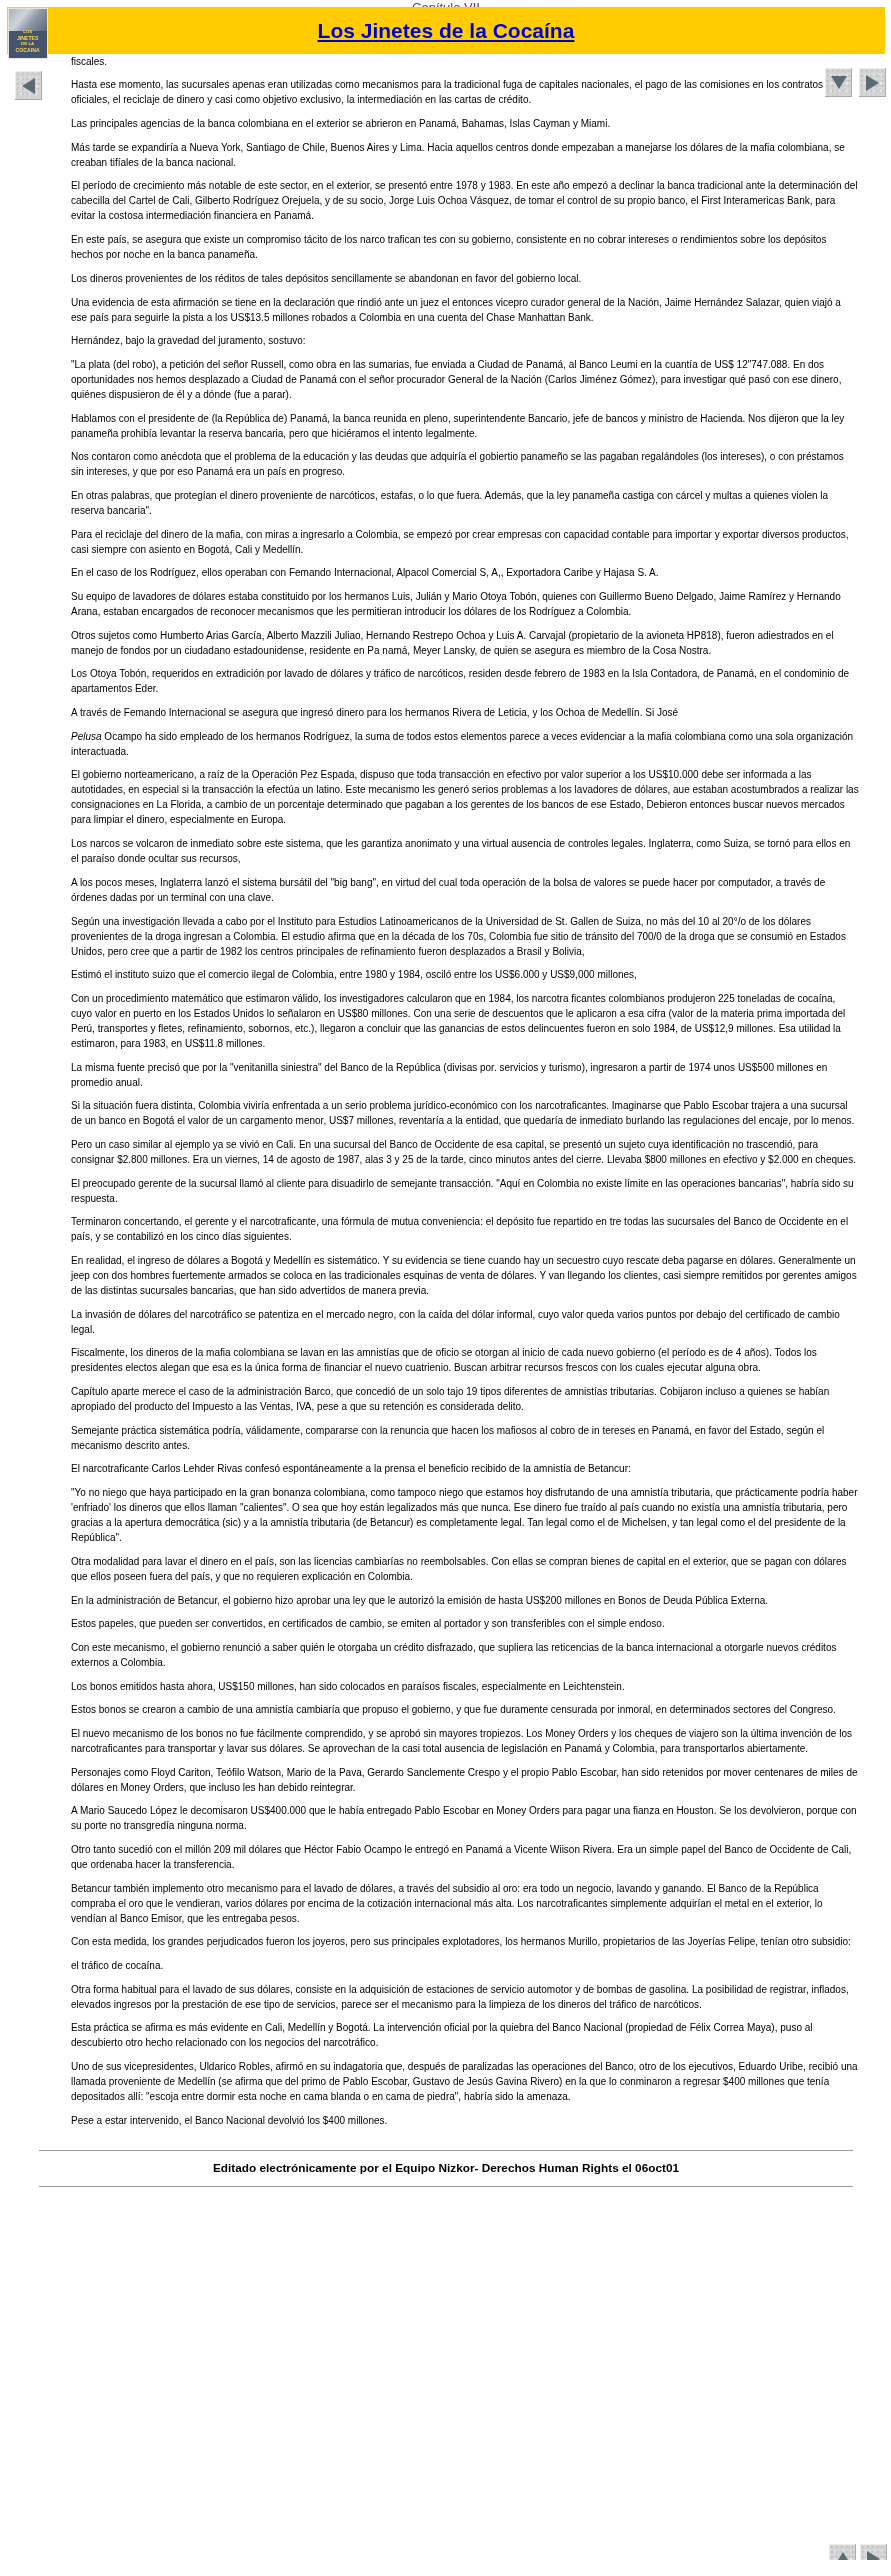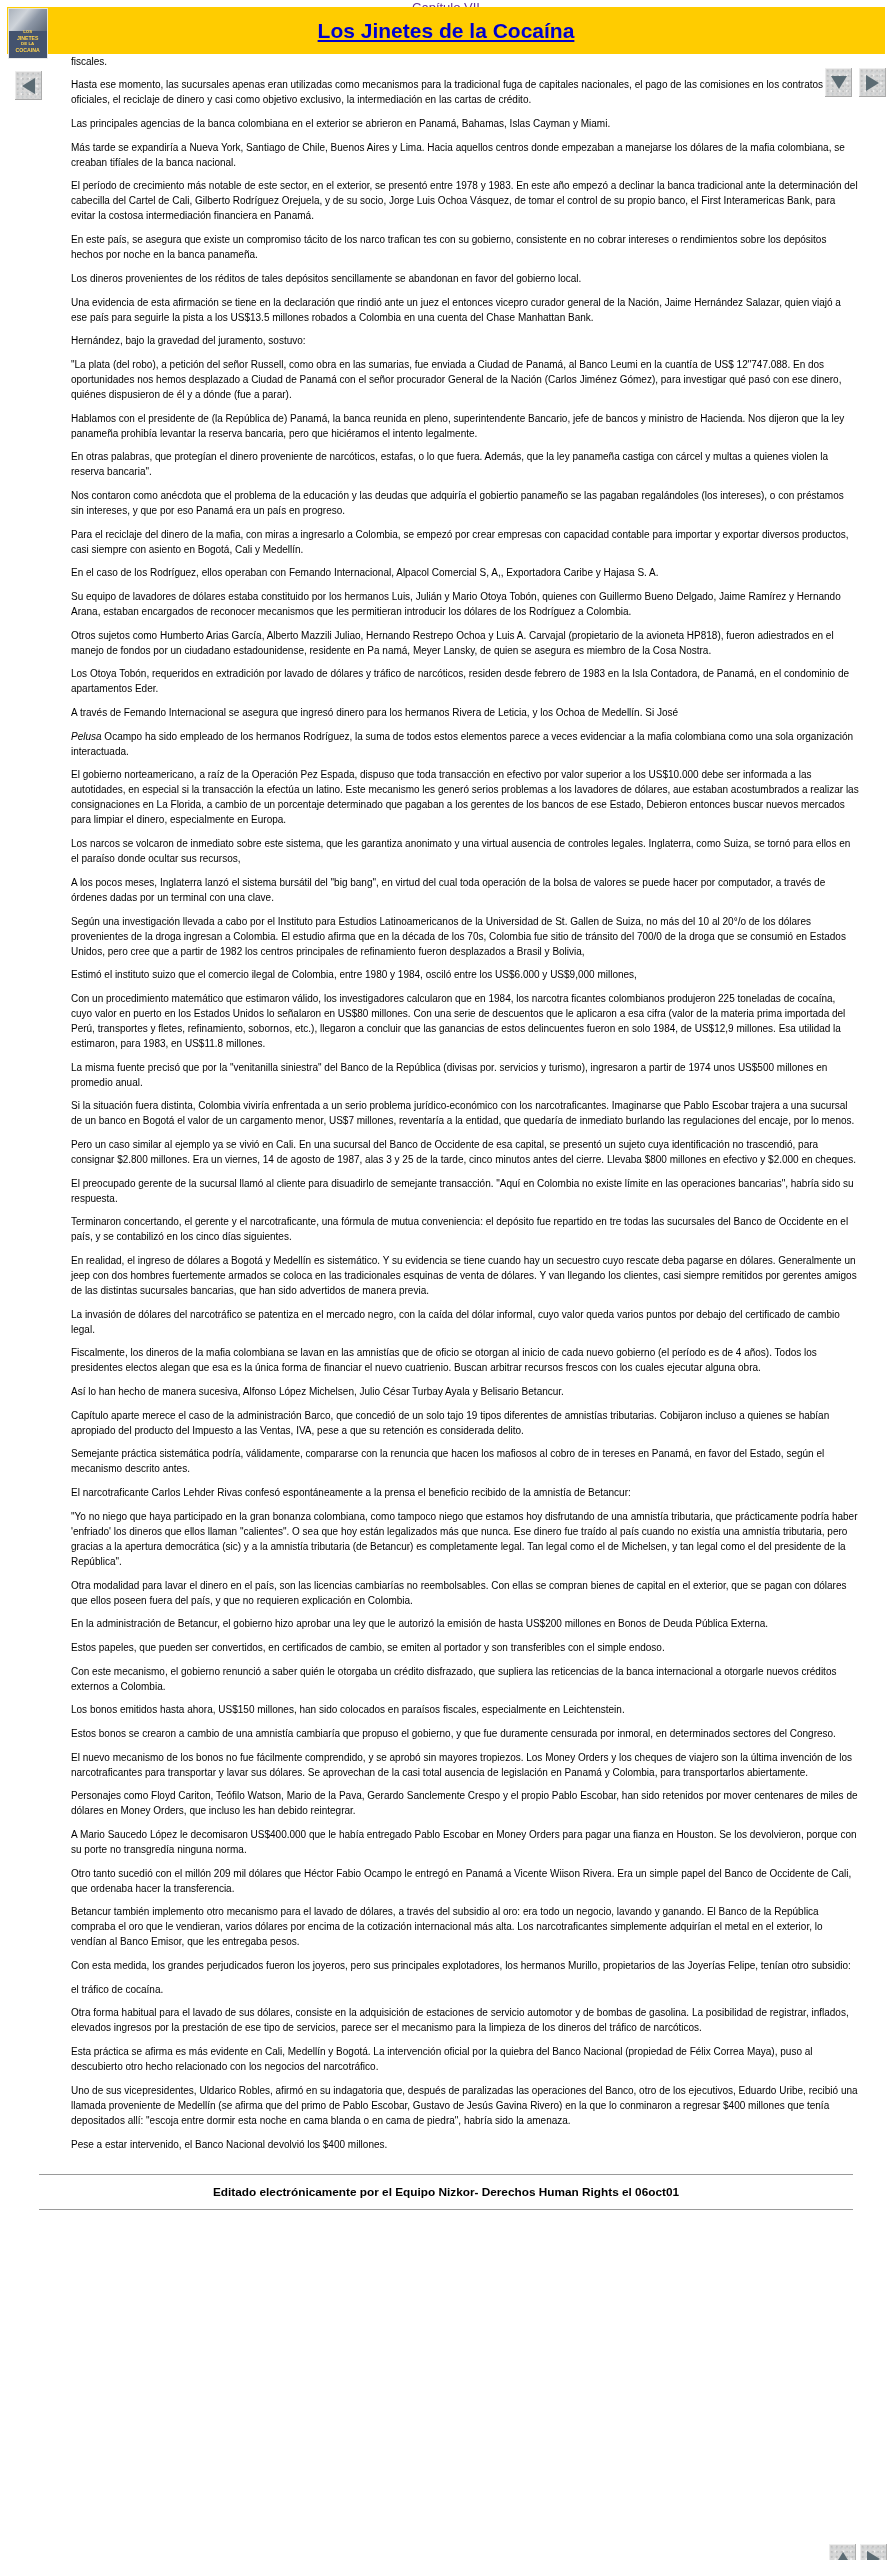--- a/index.html
+++ b/index.html
@@ -94,22 +94,22 @@
         <p>Hasta ese momento, las sucursales apenas eran utilizadas como mecanismos para la tradicional fuga de capitales nacionales, el pago de las comisiones en los contratos oficiales, el reciclaje de dinero y casi como objetivo exclusivo, la intermediación en las cartas de crédito.</p>
         <p>Las principales agencias de la banca colombiana en el exterior se abrieron en Panamá, Bahamas, Islas Cayman y Miami.</p>
         <p>Más tarde se expandiría a Nueva York, Santiago de Chile, Buenos Aires y Lima. Hacia aquellos centros donde empezaban a manejarse los dólares de la mafia colombiana, se creaban tifíales de la banca nacional.</p>
         <p>El período de crecimiento más notable de este sector, en el exterior, se presentó entre 1978 y 1983. En este año empezó a declinar la banca tradicional ante la determinación del cabecilla del Cartel de Cali, Gilberto Rodríguez Orejuela, y de su socio, Jorge Luis Ochoa Vásquez, de tomar el control de su propio banco, el First Interamericas Bank, para evitar la costosa intermediación financiera en Panamá.</p>
         <p>En este país, se asegura que existe un compromiso tácito de los narco trafican tes con su gobierno, consistente en no cobrar intereses o rendimientos sobre los depósitos hechos por noche en la banca panameña.</p>
         <p>Los dineros provenientes de los réditos de tales depósitos sencillamente se abandonan en favor del gobierno local.</p>
         <p>Una evidencia de esta afirmación se tiene en la declaración que rindió ante un juez el entonces vicepro curador general de la Nación, Jaime Hernández Salazar, quien viajó a ese país para seguirle la pista a los US$13.5 millones robados a Colombia en una cuenta del Chase Manhattan Bank.</p>
         <p>Hernández, bajo la gravedad del juramento, sostuvo:</p>
         <p>"La plata (del robo), a petición del señor Russell, como obra en las sumarias, fue enviada a Ciudad de Panamá, al Banco Leumi en la cuantía de US$ 12"747.088. En dos oportunidades nos hemos desplazado a Ciudad de Panamá con el señor procurador General de la Nación (Carlos Jiménez Gómez), para investigar qué pasó con ese dinero, quiénes dispusieron de él y a dónde (fue a parar).</p>
         <p>Hablamos con el presidente de (la República de) Panamá, la banca reunida en pleno, superintendente Bancario, jefe de bancos y ministro de Hacienda. Nos dijeron que la ley panameña prohibía levantar la reserva bancaria, pero que hiciéramos el intento legalmente.</p>
+        <p>Nos contaron como anécdota que el problema de la educación y las deudas que adquiría el gobiertio panameño se las pagaban regalándoles (los intereses), o con préstamos sin intereses, y que por eso Panamá era un país en progreso.</p>
         <p>En otras palabras, que protegían el dinero proveniente de narcóticos, estafas, o lo que fuera. Además, que la ley panameña castiga con cárcel y multas a quienes violen la reserva bancaria".</p>
-        <p>Nos contaron como anécdota que el problema de la educación y las deudas que adquiría el gobiertio panameño se las pagaban regalándoles (los intereses), o con préstamos sin intereses, y que por eso Panamá era un país en progreso.</p>
         <p>Para el reciclaje del dinero de la mafia, con miras a ingresarlo a Colombia, se empezó por crear empresas con capacidad contable para importar y exportar diversos productos, casi siempre con asiento en Bogotá, Cali y Medellín.</p>
         <p>En el caso de los Rodríguez, ellos operaban con Femando Internacional, Alpacol Comercial S, A,, Exportadora Caribe y Hajasa S. A.</p>
         <p>Su equipo de lavadores de dólares estaba constituido por los hermanos Luis, Julián y Mario Otoya Tobón, quienes con Guillermo Bueno Delgado, Jaime Ramírez y Hernando Arana, estaban encargados de reconocer mecanismos que les permitieran introducir los dólares de los Rodríguez a Colombia.</p>
         <p>Otros sujetos como Humberto Arias García, Alberto Mazzili Juliao, Hernando Restrepo Ochoa y Luis A. Carvajal (propietario de la avioneta HP818), fueron adiestrados en el manejo de fondos por un ciudadano estadounidense, residente en Pa namá, Meyer Lansky, de quien se asegura es miembro de la Cosa Nostra.</p>
         <p>Los Otoya Tobón, requeridos en extradición por lavado de dólares y tráfico de narcóticos, residen desde febrero de 1983 en la Isla Contadora, de Panamá, en el condominio de apartamentos Eder.</p>
         <p>A través de Femando Internacional se asegura que ingresó dinero para los hermanos Rivera de Leticia, y los Ochoa de Medellín. Si José</p>
         <p><i>Pelusa</i> Ocampo ha sido empleado de los hermanos Rodríguez, la suma de todos estos elementos parece a veces evidenciar a la mafia colombiana como una sola organización interactuada.</p>
         <p>El gobierno norteamericano, a raíz de la Operación Pez Espada, dispuso que toda transacción en efectivo por valor superior a los US$10.000 debe ser informada a las autotidades, en especial si la transacción la efectúa un latino. Este mecanismo les generó serios problemas a los lavadores de dólares, aue estaban acostumbrados a realizar las consignaciones en La Florida, a cambio de un porcentaje determinado que pagaban a los gerentes de los bancos de ese Estado, Debieron entonces buscar nuevos mercados para limpiar el dinero, especialmente en Europa.</p>
         <p>Los narcos se volcaron de inmediato sobre este sistema, que les garantiza anonimato y una virtual ausencia de controles legales. Inglaterra, como Suiza, se tornó para ellos en el paraíso donde ocultar sus recursos,</p>
         <p>A los pocos meses, Inglaterra lanzó el sistema bursátil del "big bang", en virtud del cual toda operación de la bolsa de valores se puede hacer por computador, a través de órdenes dadas por un terminal con una clave.</p>
@@ -117,21 +117,20 @@
         <p>Estimó el instituto suizo que el comercio ilegal de Colombia, entre 1980 y 1984, osciló entre los US$6.000 y US$9,000 millones,</p>
         <p>Con un procedimiento matemático que estimaron válido, los investigadores calcularon que en 1984, los narcotra ficantes colombianos produjeron 225 toneladas de cocaína, cuyo valor en puerto en los Estados Unidos lo señalaron en US$80 millones. Con una serie de descuentos que le aplicaron a esa cifra (valor de la materia prima importada del Perú, transportes y fletes, refinamiento, sobornos, etc.), llegaron a concluir que las ganancias de estos delincuentes fueron en solo 1984, de US$12,9 millones. Esa utilidad la estimaron, para 1983, en US$11.8 millones.</p>
         <p>La misma fuente precisó que por la "venitanilla siniestra" del Banco de la República (divisas por. servicios y turismo), ingresaron a partir de 1974 unos US$500 millones en promedio anual.</p>
         <p>Si la situación fuera distinta, Colombia viviría enfrentada a un serio problema jurídico-económico con los narcotraficantes. Imaginarse que Pablo Escobar trajera a una sucursal de un banco en Bogotá el valor de un cargamento menor, US$7 millones, reventaría a la entidad, que quedaría de inmediato burlando las regulaciones del encaje, por lo menos.</p>
         <p>Pero un caso similar al ejemplo ya se vivió en Cali. En una sucursal del Banco de Occidente de esa capital, se presentó un sujeto cuya identificación no trascendió, para consignar $2.800 millones. Era un viernes, 14 de agosto de 1987, alas 3 y 25 de la tarde, cinco minutos antes del cierre. Llevaba $800 millones en efectivo y $2.000 en cheques.</p>
         <p>El preocupado gerente de la sucursal llamó al cliente para disuadirlo de semejante transacción. "Aquí en Colombia no existe límite en las operaciones bancarias", habría sido su respuesta.</p>
         <p>Terminaron concertando, el gerente y el narcotraficante, una fórmula de mutua conveniencia: el depósito fue repartido en tre todas las sucursales del Banco de Occidente en el país, y se contabilizó en los cinco días siguientes.</p>
         <p>En realidad, el ingreso de dólares a Bogotá y Medellín es sistemático. Y su evidencia se tiene cuando hay un secuestro cuyo rescate deba pagarse en dólares. Generalmente un jeep con dos hombres fuertemente armados se coloca en las tradicionales esquinas de venta de dólares. Y van llegando los clientes, casi siempre remitidos por gerentes amigos de las distintas sucursales bancarias, que han sido advertidos de manera previa.</p>
         <p>La invasión de dólares del narcotráfico se patentiza en el mercado negro, con la caída del dólar informal, cuyo valor queda varios puntos por debajo del certificado de cambio legal.</p>
         <p>Fiscalmente, los dineros de la mafia colombiana se lavan en las amnistías que de oficio se otorgan al inicio de cada nuevo gobierno (el período es de 4 años). Todos los presidentes electos alegan que esa es la única forma de financiar el nuevo cuatrienio. Buscan arbitrar recursos frescos con los cuales ejecutar alguna obra.</p>
-        <p>Así lo han hecho de manera sucesiva, Alfonso López Michelsen, Julio César Turbay Ayala y Belisario Betancur.</p>
         <p>Capítulo aparte merece el caso de la administración Barco, que concedió de un solo tajo 19 tipos diferentes de amnistías tributarias. Cobijaron incluso a quienes se habían apropiado del producto del Impuesto a las Ventas, IVA, pese a que su retención es considerada delito.</p>
         <p>Semejante práctica sistemática podría, válidamente, compararse con la renuncia que hacen los mafiosos al cobro de in tereses en Panamá, en favor del Estado, según el mecanismo descrito antes.</p>
         <p>El narcotraficante Carlos Lehder Rivas confesó espontáneamente a la prensa el beneficio recibido de la amnistía de Betancur:</p>
         <p>"Yo no niego que haya participado en la gran bonanza colombiana, como tampoco niego que estamos hoy disfrutando de una amnistía tributaria, que prácticamente podría haber 'enfriado' los dineros que ellos llaman "calientes". O sea que hoy están legalizados más que nunca. Ese dinero fue traído al país cuando no existía una amnistía tributaria, pero gracias a la apertura democrática (sic) y a la amnistía tributaria (de Betancur) es completamente legal. Tan legal como el de Michelsen, y tan legal como el del presidente de la República".</p>
         <p>Otra modalidad para lavar el dinero en el país, son las licencias cambiarías no reembolsables. Con ellas se compran bienes de capital en el exterior, que se pagan con dólares que ellos poseen fuera del país, y que no requieren explicación en Colombia.</p>
         <p>En la administración de Betancur, el gobierno hizo aprobar una ley que le autorizó la emisión de hasta US$200 millones en Bonos de Deuda Pública Externa.</p>
         <p>Estos papeles, que pueden ser convertidos, en certificados de cambio, se emiten al portador y son transferibles con el simple endoso.</p>
         <p>Con este mecanismo, el gobierno renunció a saber quién le otorgaba un crédito disfrazado, que supliera las reticencias de la banca internacional a otorgarle nuevos créditos externos a Colombia.</p>
         <p>Los bonos emitidos hasta ahora, US$150 millones, han sido colocados en paraísos fiscales, especialmente en Leichtenstein.</p>
         <p>Estos bonos se crearon a cambio de una amnistía cambiaría que propuso el gobierno, y que fue duramente censurada por inmoral, en determinados sectores del Congreso.</p>

